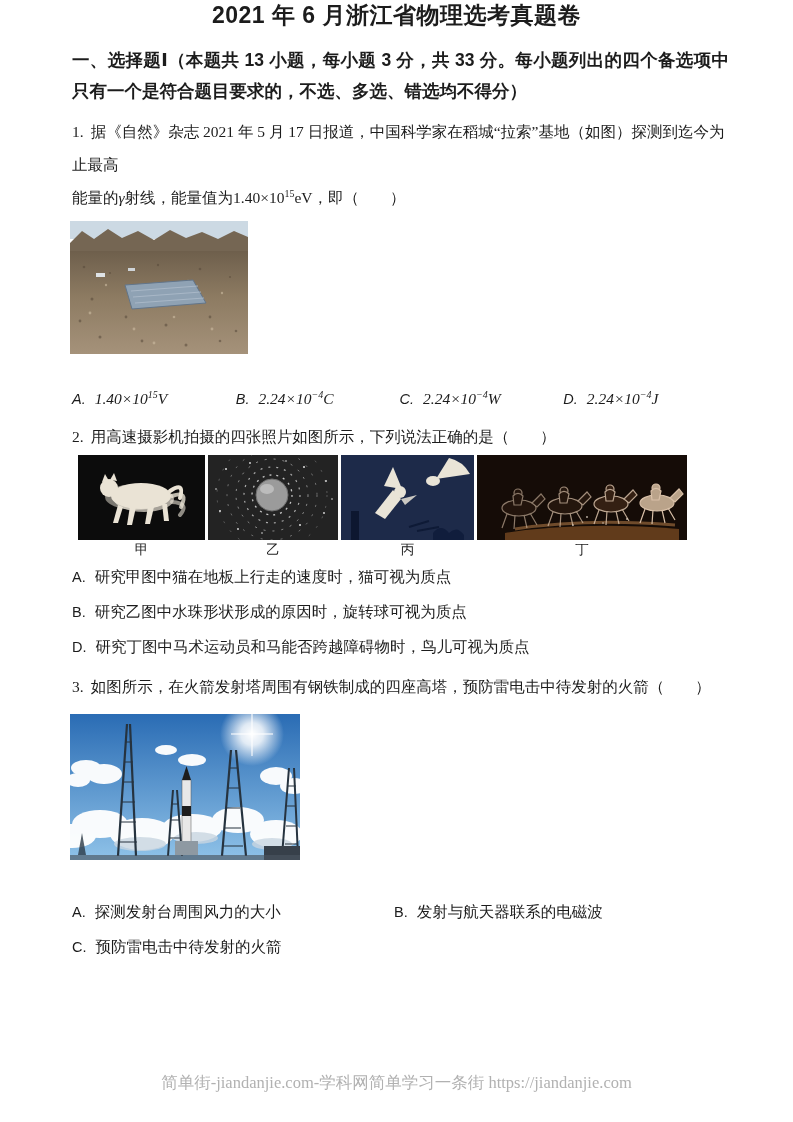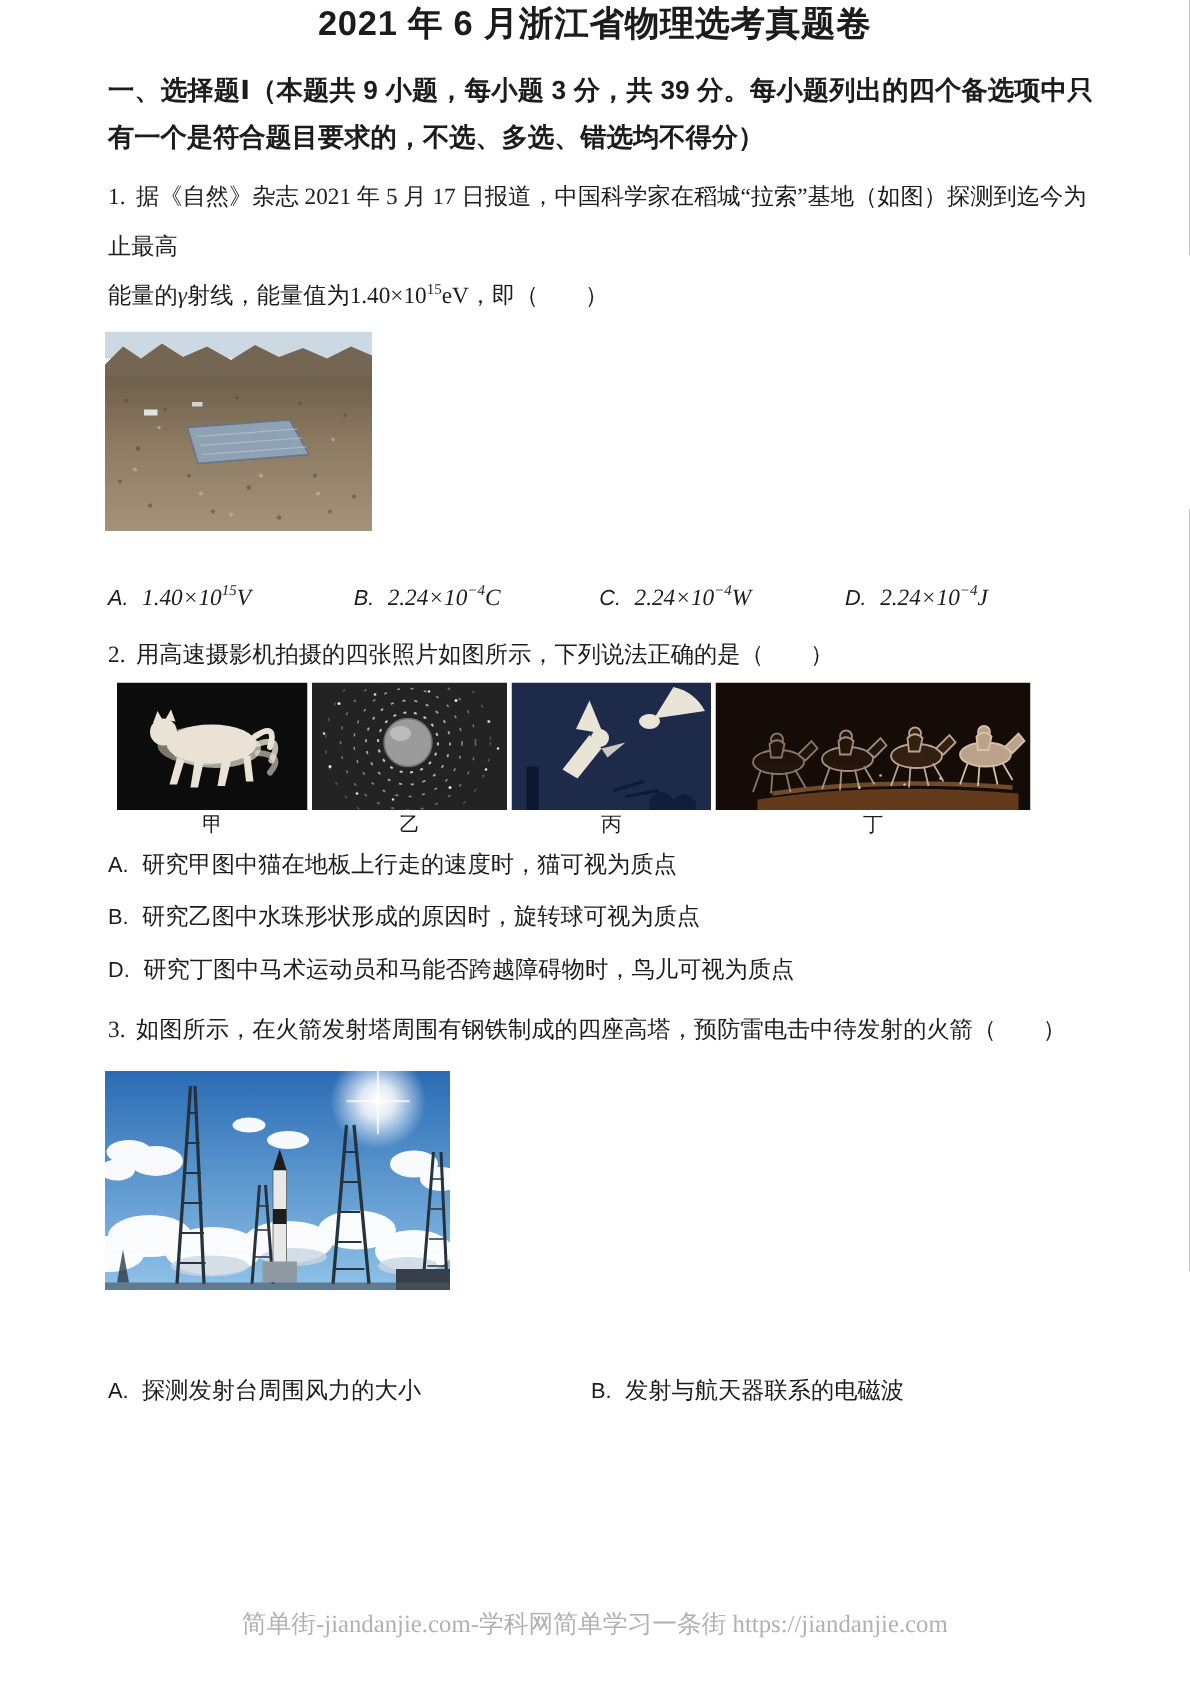--- a/index.html
+++ b/index.html
@@ -24,34 +24,34 @@
   .q1-options{display:flex;margin:36px 66px 0 72px;font-size:15.5px;font-style:italic;}
   .q1-option{flex:1;white-space:nowrap;}
   .opt-label{font-family:"Liberation Sans","DejaVu Sans",sans-serif;font-size:14.5px;margin-right:9px;}
   .q2-strip{margin:3px 0 0 78px;display:flex;}
   .q2-strip figure{margin:0 3px 0 0;display:flex;flex-direction:column;align-items:center;}
   .q2-strip figcaption{font-size:13.5px;margin-top:3px;line-height:1;}
   .q2-options p{margin:0 66px 15px 72px;font-size:15.5px;line-height:20px;}
   .q2-options p:first-child{margin-top:10px;}
   .q3-photo-wrap{margin:12px 0 0 70px;width:230px;height:146px;}
   .q3-options{display:grid;grid-template-columns:322px auto;row-gap:15px;
-    margin:58px 66px 0 72px;font-size:15.5px;line-height:20px;}
+    margin:42px 66px 0 72px;font-size:15.5px;line-height:20px;}
   .footer{
     position:absolute;left:0;right:0;bottom:28px;text-align:center;color:#b1b1b1;
     font-size:16.5px;font-family:Liberation Serif, serif;
   }
 </style>
 </head>
 <body>
 
 <div class="page">
 
   <h1 class="title">2021 年 6 月浙江省物理选考真题卷</h1>
 
-  <p class="section-heading">一、选择题Ⅰ（本题共 9 小题，每小题 3 分，共 39 分。每小题列出的四个备选项中只有一个是符合题目要求的，不选、多选、错选均不得分）</p>
+  <p class="section-heading">一、选择题Ⅰ（本题共 13 小题，每小题 3 分，共 33 分。每小题列出的四个备选项中只有一个是符合题目要求的，不选、多选、错选均不得分）</p>
 
   <div>
     <p class="qtext"><span class="qnum">1.</span><span>据《自然》杂志 2021 年 5 月 17 日报道，中国科学家在稻城“拉索”基地（如图）探测到迄今为止最高</span><br>
       <span>能量的</span><i>γ</i><span>射线，能量值为</span><span><span>1.40×10</span><sup class="exp">15</sup><span>eV</span></span><span>，即（　　）</span>
     </p>
 
     <div class="q1-photo-wrap">
       <svg class="photo" width="178" height="133" viewBox="0 0 178 133">
         <defs>
           <linearGradient id="terr" x1="0" y1="0" x2="0" y2="1">
@@ -286,18 +286,19 @@
         <rect x="105" y="127" width="23" height="14" fill="#8e99a2"></rect>
         <rect x="194" y="132" width="36" height="14" fill="#37404a"></rect>
         <rect y="141" width="230" height="5" fill="#4a555f" opacity="0.65"></rect>
         <path d="M8,141 l4,-22 l4,22 Z" fill="#2c3a46" opacity="0.8"></path>
       </svg>
     </div>
 
     <div class="q3-options">
       <div><span class="opt-label">A.</span><span>探测发射台周围风力的大小</span></div>
       <div><span class="opt-label">B.</span><span>发射与航天器联系的电磁波</span></div>
+      <div><span class="opt-label">C.</span><span>预防雷电击中待发射的火箭</span></div>
     </div>
   </div>
 
   <div class="footer">简单街-jiandanjie.com-学科网简单学习一条街 https://jiandanjie.com</div>
 
 </div>
 
 </body></html>

